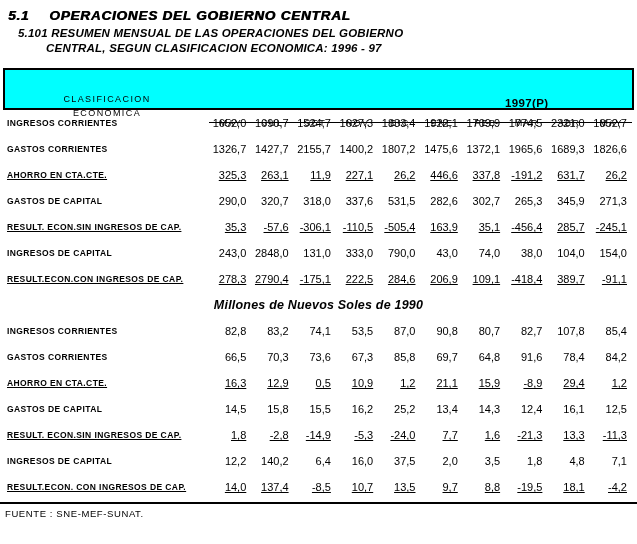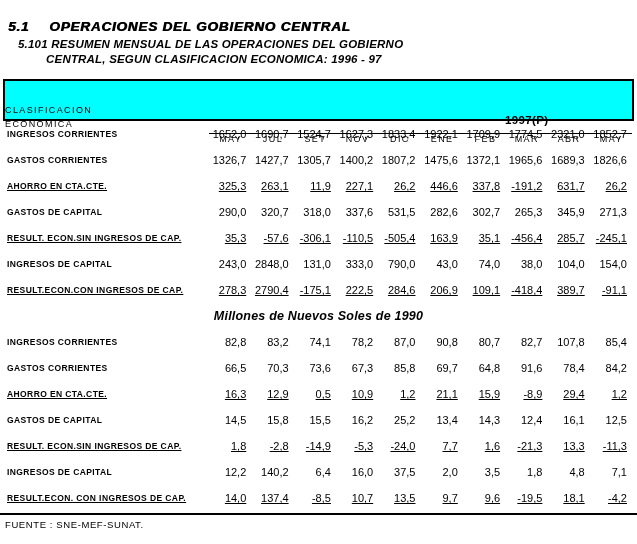--- a/index.html
+++ b/index.html
@@ -1,32 +1,32 @@
 <!DOCTYPE html>
 <html><head>
 <meta charset="utf-8">
 <style>
   * { margin:0; padding:0; box-sizing:border-box; }
   html,body { width:637px; height:544px; background:#ffffff; }
   body { font-family:"Liberation Sans", sans-serif; color:#000; overflow:hidden; }
 
-  .title-row { margin:19px 0 0 8px; height:16px; font-style:italic; font-weight:bold;
+  .title-row { margin:8px 0 0 8px; height:16px; font-style:italic; font-weight:bold;
                font-size:13.5px; letter-spacing:0.8px; text-shadow:0.7px 0 0 #000;
                white-space:nowrap; }
   .title-num { display:inline-block; margin-right:20px; }
   .sub1 { margin:3px 0 0 18px; height:14px; font-style:italic; font-weight:bold;
           font-size:11.5px; letter-spacing:0.2px; white-space:nowrap; }
   .sub2 { margin:1px 0 0 46px; height:14px; font-style:italic; font-weight:bold;
           font-size:11.5px; letter-spacing:0.2px; white-space:nowrap; }
 
   .thead { margin:12px 0 0 3px; width:631px; height:42px;
            border:2px solid #000; background:#00ffff;
            display:grid; grid-template-columns:204px repeat(10,1fr);
            grid-template-rows:19px 19px; }
-  .hc { display:flex; align-items:flex-start; justify-content:center;
+  .hc { display:flex; align-items:center; justify-content:center;
         font-size:9px; letter-spacing:1.4px; white-space:nowrap;margin-top:33px; }
   .clasif { grid-row:1/3; grid-column:1; flex-direction:column; gap:4px; }
   .year { grid-row:1; font-weight:bold; font-size:11.5px; letter-spacing:0.4px;
           border-left:1px solid #000; }
   .y1996 { grid-column:2/7; } .y1997 { grid-column:7/12; }
   .m { grid-row:2; border-top:1px solid #000; border-left:1px solid #000; }
   .m.thick { border-left:3px solid #000; }
 
   .sec-title { width:631px; margin-left:3px; height:25px;
                display:flex; align-items:center; justify-content:center;
@@ -83,21 +83,21 @@
         <div class="rval">1922,1</div>
         <div class="rval">1709,9</div>
         <div class="rval">1774,5</div>
         <div class="rval">2321,0</div>
         <div class="rval">1852,7</div>
       </div>
       <div class="trow">
         <div class="rlabel">GASTOS CORRIENTES</div>
         <div class="rval">1326,7</div>
         <div class="rval">1427,7</div>
-        <div class="rval">1305,7</div>
+        <div class="rval">2155,7</div>
         <div class="rval">1400,2</div>
         <div class="rval">1807,2</div>
         <div class="rval">1475,6</div>
         <div class="rval">1372,1</div>
         <div class="rval">1965,6</div>
         <div class="rval">1689,3</div>
         <div class="rval">1826,6</div>
       </div>
       <div class="trow ul">
         <div class="rlabel">AHORRO EN CTA.CTE.</div>
@@ -168,21 +168,21 @@
 </div>
 
 <div class="sec2">
   <div class="sec-title">Millones de Nuevos Soles de 1990</div>
   <div class="rows">
       <div class="trow">
         <div class="rlabel">INGRESOS CORRIENTES</div>
         <div class="rval">82,8</div>
         <div class="rval">83,2</div>
         <div class="rval">74,1</div>
-        <div class="rval">78,2</div>
+        <div class="rval">53,5</div>
         <div class="rval">87,0</div>
         <div class="rval">90,8</div>
         <div class="rval">80,7</div>
         <div class="rval">82,7</div>
         <div class="rval">107,8</div>
         <div class="rval">85,4</div>
       </div>
       <div class="trow">
         <div class="rlabel">GASTOS CORRIENTES</div>
         <div class="rval">66,5</div>
@@ -249,21 +249,21 @@
         <div class="rval">7,1</div>
       </div>
       <div class="trow ul">
         <div class="rlabel">RESULT.ECON. CON INGRESOS DE CAP.</div>
         <div class="rval">14,0</div>
         <div class="rval">137,4</div>
         <div class="rval">-8,5</div>
         <div class="rval">10,7</div>
         <div class="rval">13,5</div>
         <div class="rval">9,7</div>
-        <div class="rval">9,6</div>
+        <div class="rval">8,8</div>
         <div class="rval">-19,5</div>
         <div class="rval">18,1</div>
         <div class="rval">-4,2</div>
       </div>
     </div>
 </div>
 
 <div class="botline"></div>
 <div class="fuente">FUENTE : SNE-MEF-SUNAT.</div>
 

